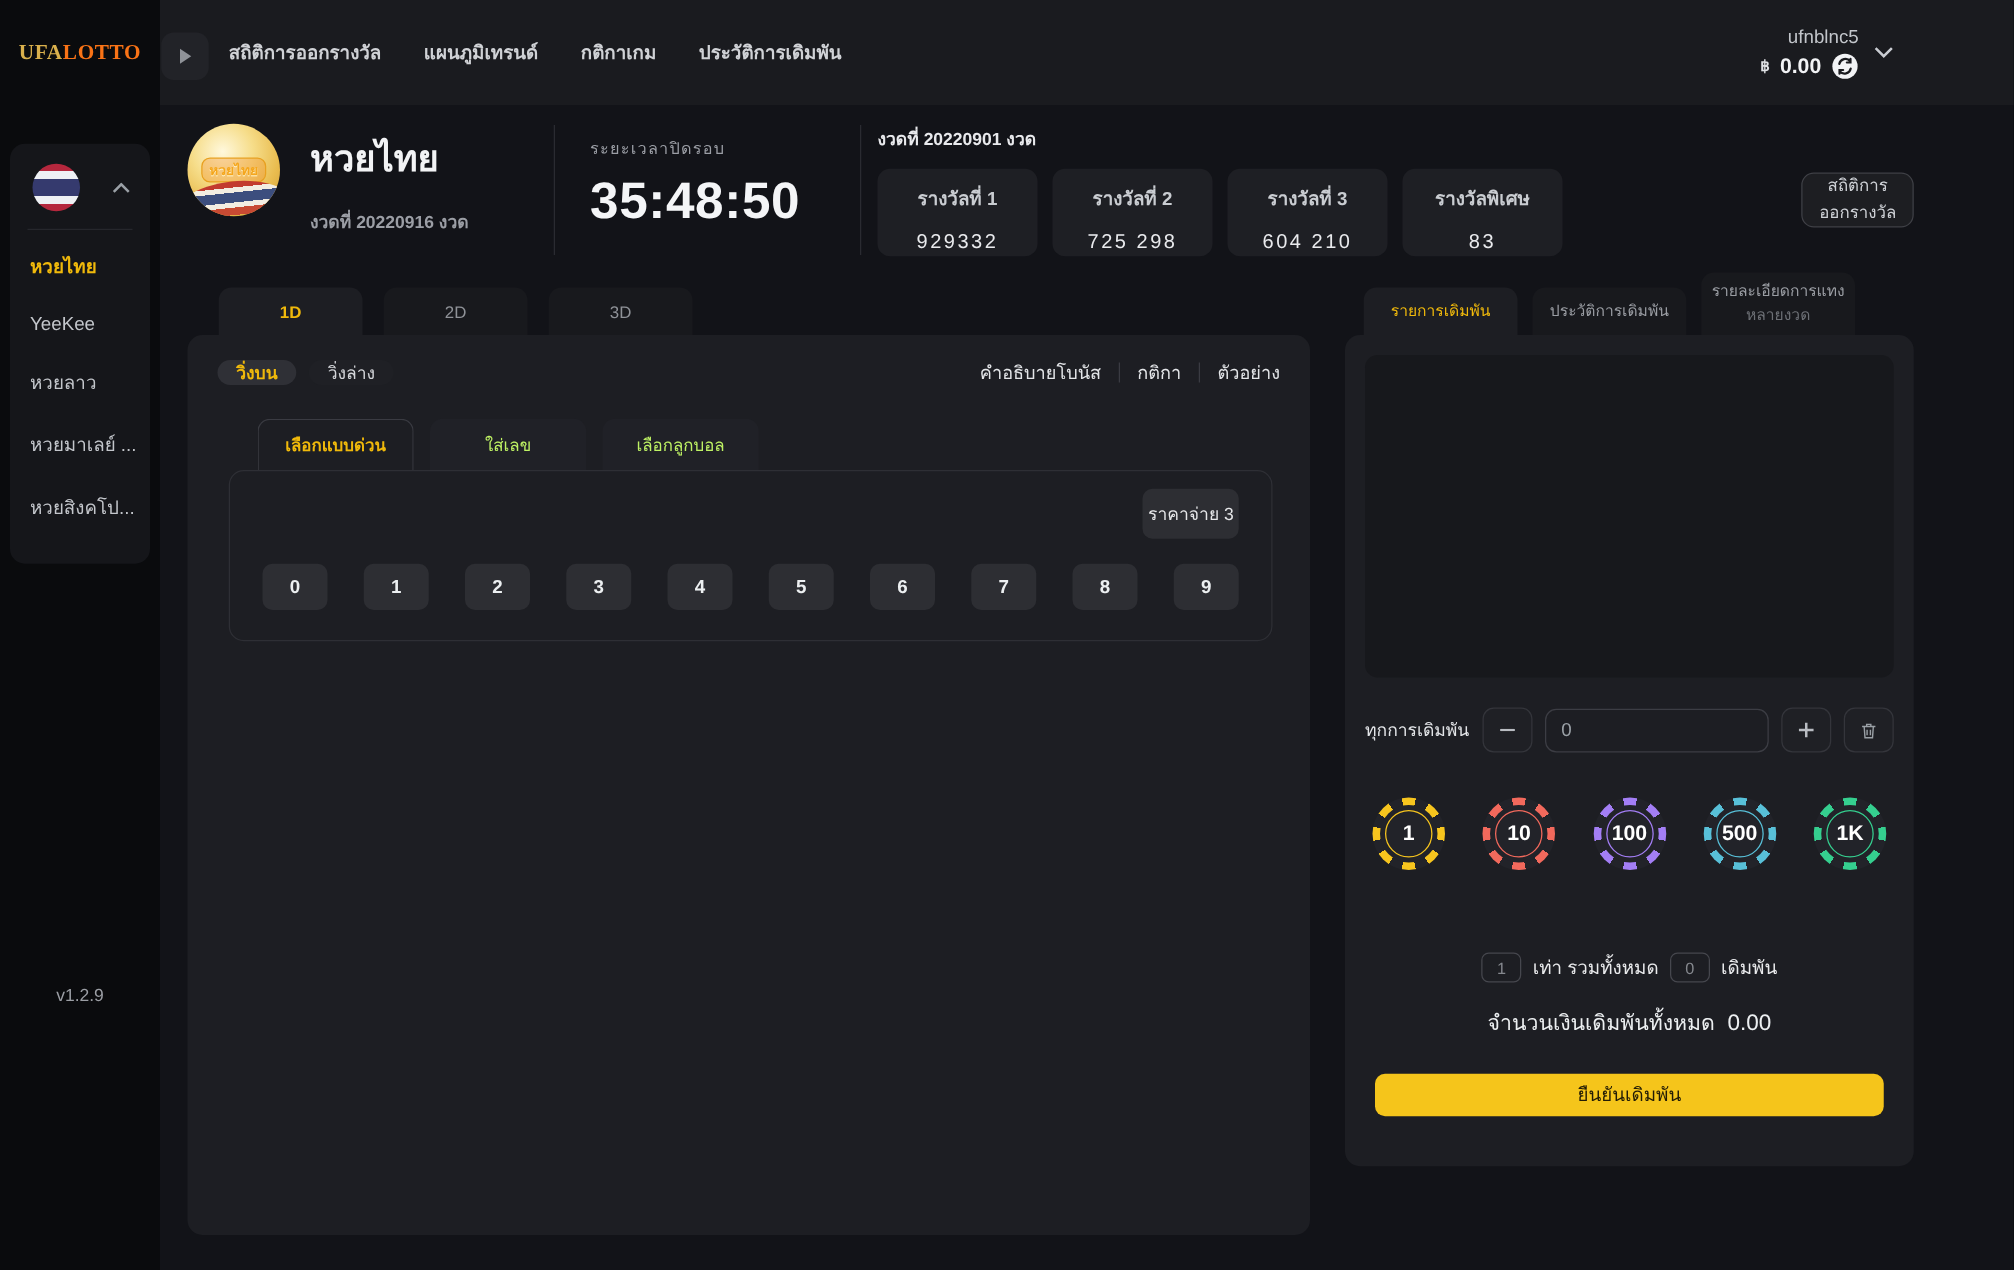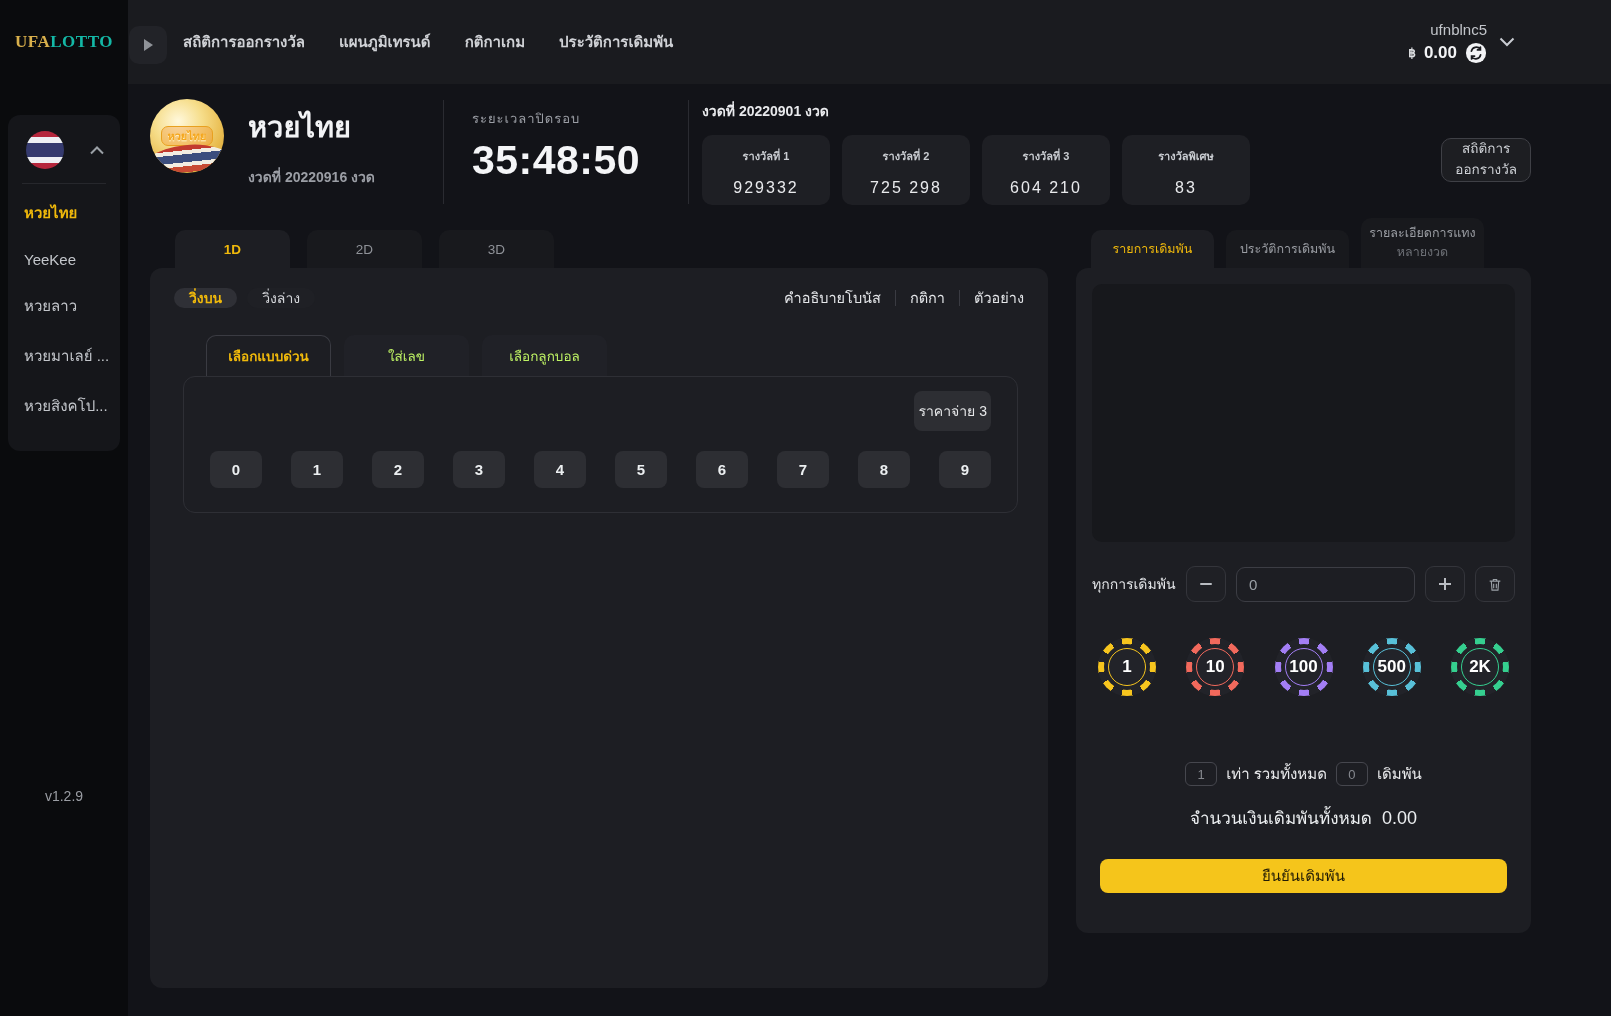--- a/index.html
+++ b/index.html
@@ -5,21 +5,21 @@
   * { margin:0; padding:0; box-sizing:border-box; }
   html,body { width:1611px; height:1016px; overflow:hidden; background:#0a0b0d;
     font-family:"Liberation Sans", sans-serif; }
   .app { display:flex; width:1611px; height:1016px; }
 
   
   .rail { width:128px; flex:0 0 128px; position:relative; background:#0a0b0d; }
   .brand { height:84px; display:flex; align-items:center; justify-content:center;
     font-family:"Liberation Serif", serif; font-weight:700; font-size:17px; letter-spacing:.5px; }
   .brand .ufa { color:#d9b04c; }
-  .brand .lotto { color:#14b8a6; }
+  .brand .lotto { color:#f97316; }
   .side-card { margin:31px 8px 0; background:#15161a; border-radius:12px; padding:16px 0 20px; }
   .flag-row { display:flex; align-items:center; justify-content:space-between; padding:0 16px 0 18px; }
   .flag { width:38px; height:38px; border-radius:50%;
     background:linear-gradient(to bottom,#b5273d 0 16%,#eef0f4 16% 32%,#353a6e 32% 68%,#eef0f4 68% 84%,#b5273d 84%); }
   .side-divider { height:1px; background:#26272c; margin:14px 14px 4px; }
   .side-item { padding:13px 16px; font-size:15px; color:#c3c6cb; cursor:pointer; white-space:nowrap; overflow:hidden; }
   .side-item.active { color:#f0b90b; font-weight:700; }
   .version { position:absolute; top:788px; left:0; width:128px; text-align:center; color:#9b9ea4; font-size:14px; }
 
   
@@ -53,21 +53,21 @@
   .game-round { color:#9b9ea5; font-size:14px; font-weight:600; margin-top:16px; }
   .v-divider { width:1px; background:#2a2b31; height:104px; margin-top:4px; }
   .countdown-block { width:244px; flex:0 0 244px; padding:12px 0 0 28px; }
   .countdown-label { color:#9b9ea5; font-size:13px; letter-spacing:1px; }
   .countdown-time { color:#f4f5f7; font-size:41px; font-weight:800; margin-top:8px; letter-spacing:.5px; }
   .results-block { padding:4px 0 0 13px; flex:1; }
   .results-round { color:#e8e9ec; font-size:14px; font-weight:700; }
   .prize-cards { display:flex; gap:12px; margin-top:13px; }
   .prize-card { min-width:128px; height:70px; background:#1e1f24; border-radius:10px; padding:12px 14px;
     text-align:center; cursor:default; }
-  .prize-label { color:#c9ccd1; font-size:11px; font-weight:600; }
+  .prize-label { color:#c9ccd1; font-size:15px; font-weight:600; }
   .prize-value { color:#e9eaed; font-size:16px; margin-top:14px; letter-spacing:2px; }
   .stats-btn { margin-top:42px; border:1px solid #3f4046; background:#1d1e22; border-radius:10px;
     padding:0 13px; color:#cfd2d7; font-size:13.5px; line-height:1.55; text-align:center; cursor:pointer; white-space:nowrap; }
 
   
   .body-row { display:flex; gap:28px; flex:1; }
   .left-col { width:898px; flex:0 0 898px; }
   .right-col { width:455px; flex:0 0 455px; }
   .tab-row { display:flex; align-items:flex-end; height:40px; }
   .left-col .tab-row { gap:17px; padding-left:25px; }
@@ -316,21 +316,21 @@
               <div class="chip" style="--c: #f2695c;">
                   <span>10</span>
                 </div>
               <div class="chip" style="--c: #a37ef5;">
                   <span>100</span>
                 </div>
               <div class="chip" style="--c: #58c0d8;">
                   <span>500</span>
                 </div>
               <div class="chip" style="--c: #35cf8f;">
-                  <span>2K</span>
+                  <span>1K</span>
                 </div>
             </div>
             <div class="summary-row">
               <span class="mini-box">1</span>
               <span>เท่า รวมทั้งหมด</span>
               <span class="mini-box">0</span>
               <span>เดิมพัน</span>
             </div>
             <div class="total-row">
               <span>จำนวนเงินเดิมพันทั้งหมด</span><span class="val">0.00</span>

